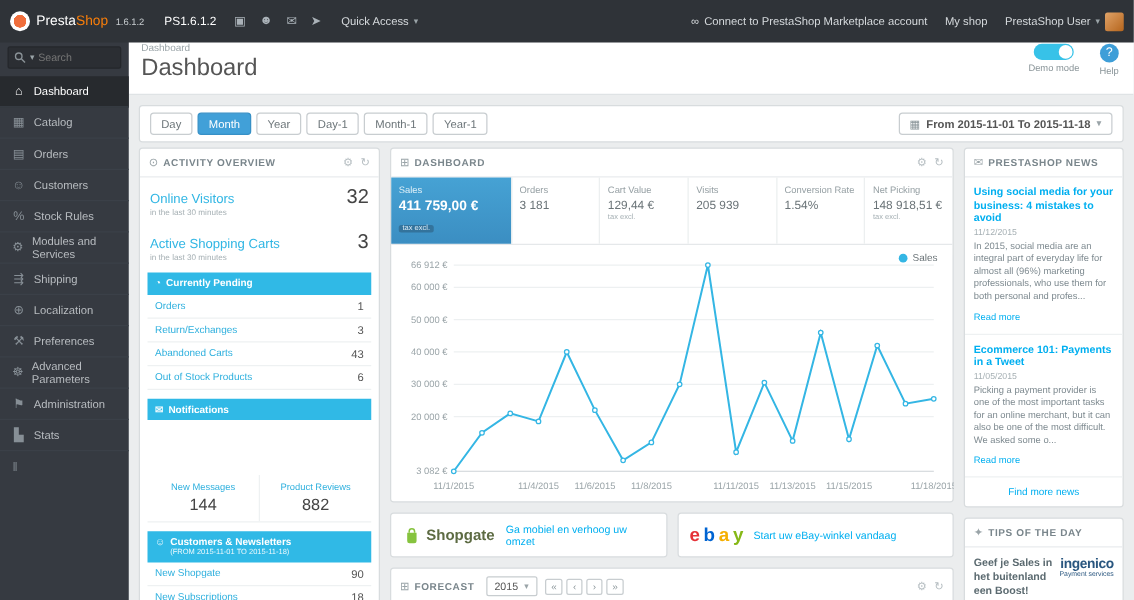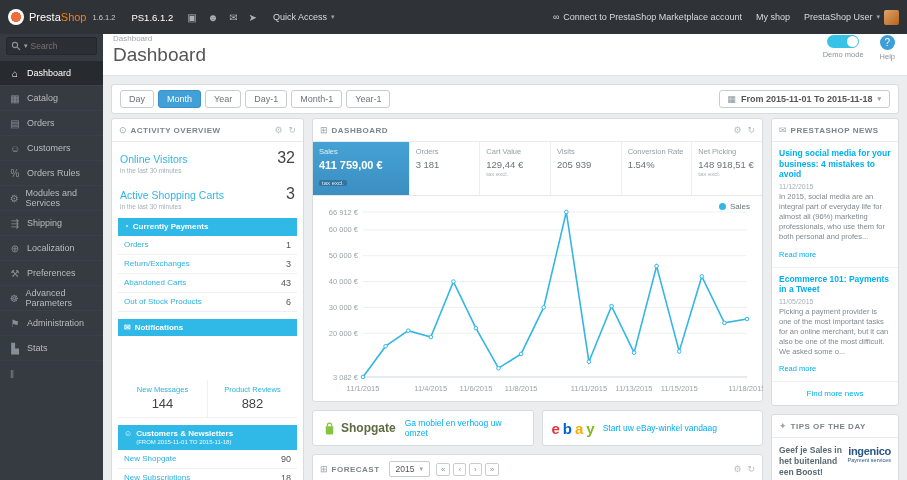--- a/index.html
+++ b/index.html
@@ -205,21 +205,21 @@
   <div class="nav-item">
       <span class="ico">▤</span>
       <span>Orders</span>
     </div>
   <div class="nav-item">
       <span class="ico">☺</span>
       <span>Customers</span>
     </div>
   <div class="nav-item">
       <span class="ico">%</span>
-      <span>Orders Rules</span>
+      <span>Stock Rules</span>
     </div>
   <div class="nav-item">
       <span class="ico">⚙</span>
       <span>Modules and Services</span>
     </div>
   <div class="nav-item">
       <span class="ico">⇶</span>
       <span>Shipping</span>
     </div>
   <div class="nav-item">
@@ -303,21 +303,21 @@
 
           <div class="metric">
             <span class="metric-label">Active Shopping Carts</span>
             <span class="metric-value">3</span>
           </div>
           <div class="metric-sub">in the last 30 minutes</div>
 
           <div class="sub-block">
             <div class="sec-head">
               <span class="sico">◔</span>
-              <span>Currently Payments</span>
+              <span>Currently Pending</span>
             </div>
             <div class="srow">
               <span class="lbl">Orders</span>
               <span class="val">1</span>
             </div>
             <div class="srow">
               <span class="lbl">Return/Exchanges</span>
               <span class="val">3</span>
             </div>
             <div class="srow">

